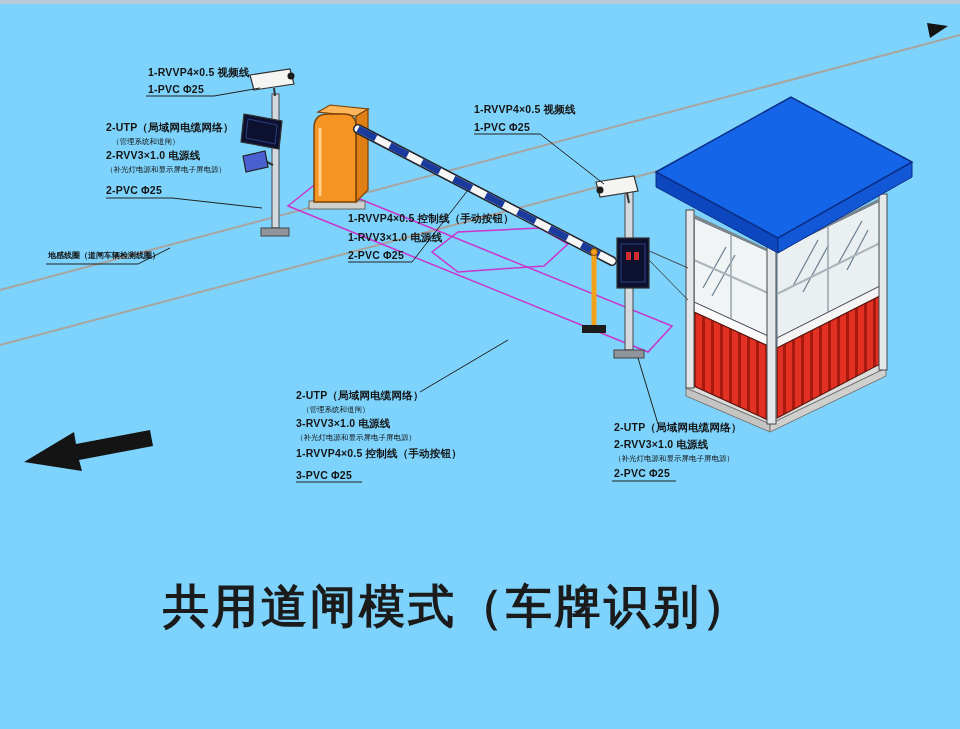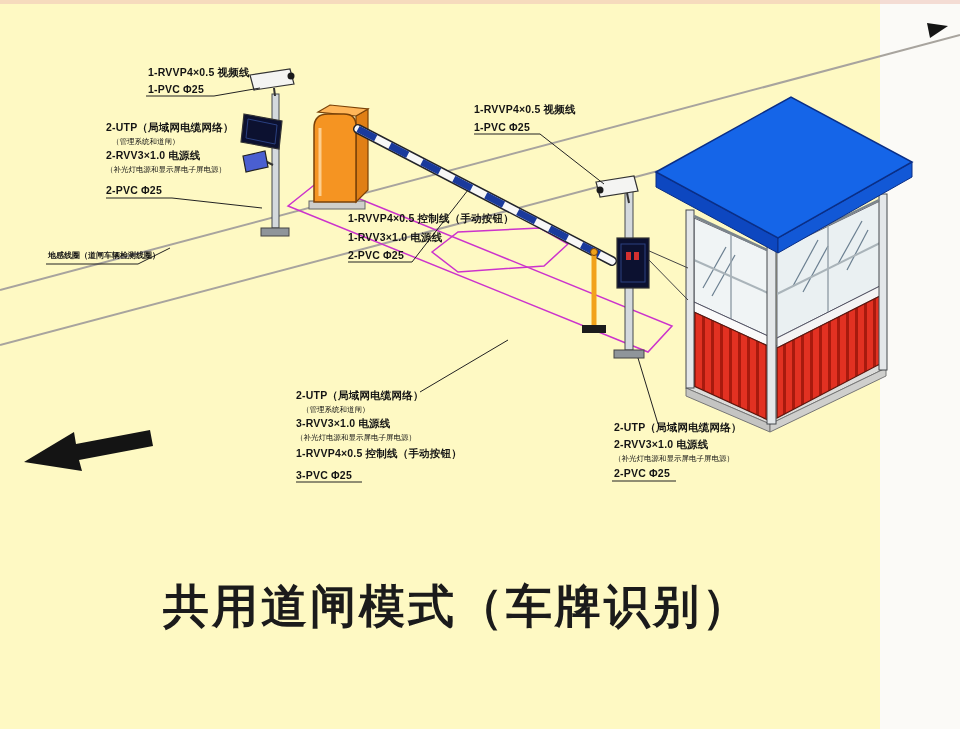--- a/index.html
+++ b/index.html
@@ -2,21 +2,21 @@
 <html><head>
 <meta charset="utf-8">
 <style>
   html,body{margin:0;padding:0;}
   body{
     width:960px;height:729px;
     background:#fbfaf7;
     font-family:"Liberation Sans","DejaVu Sans",sans-serif;
     overflow:hidden;
   }
-  #stage{position:relative;width:880px;height:729px;background:#fef9c3;text-align:center;}
+  #stage{position:relative;width:960px;height:729px;background:#7dd3fc;text-align:center;}
   svg{position:absolute;left:0;top:0;}
   text{fill:#141414;}
   .spec{font-size:10.5px;font-weight:bold;letter-spacing:0.2px;}
   .tiny{font-size:7.5px;}
   .loop{font-size:8px;font-weight:bold;}
   .title{font-size:46px;font-weight:600;letter-spacing:3px;fill:#1b1b1b;}
 </style>
 </head>
 <body>
 

